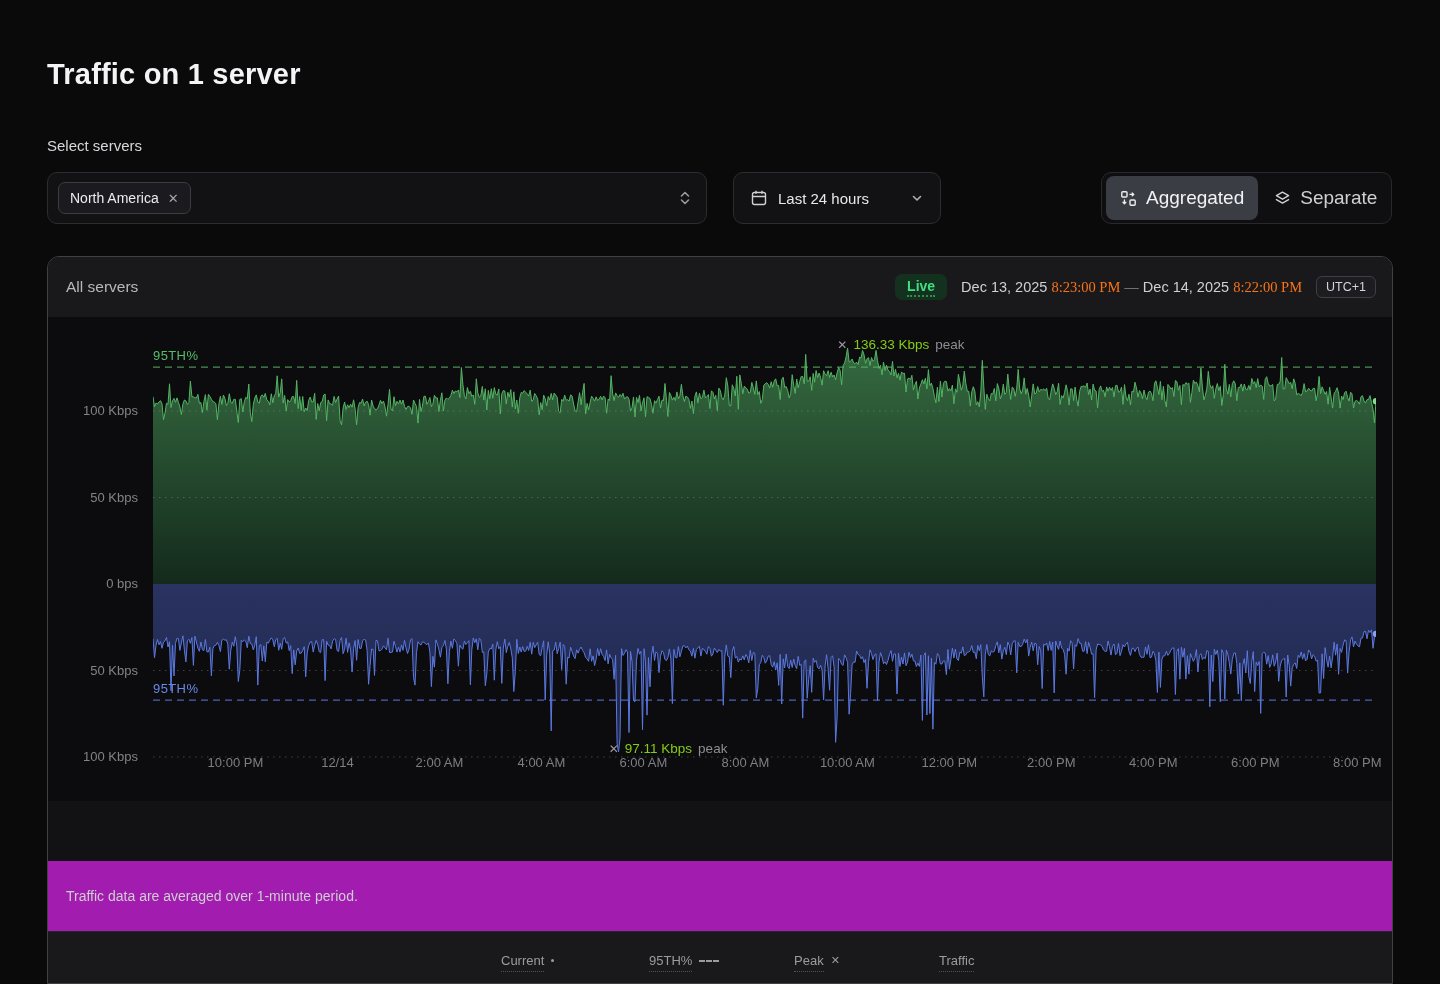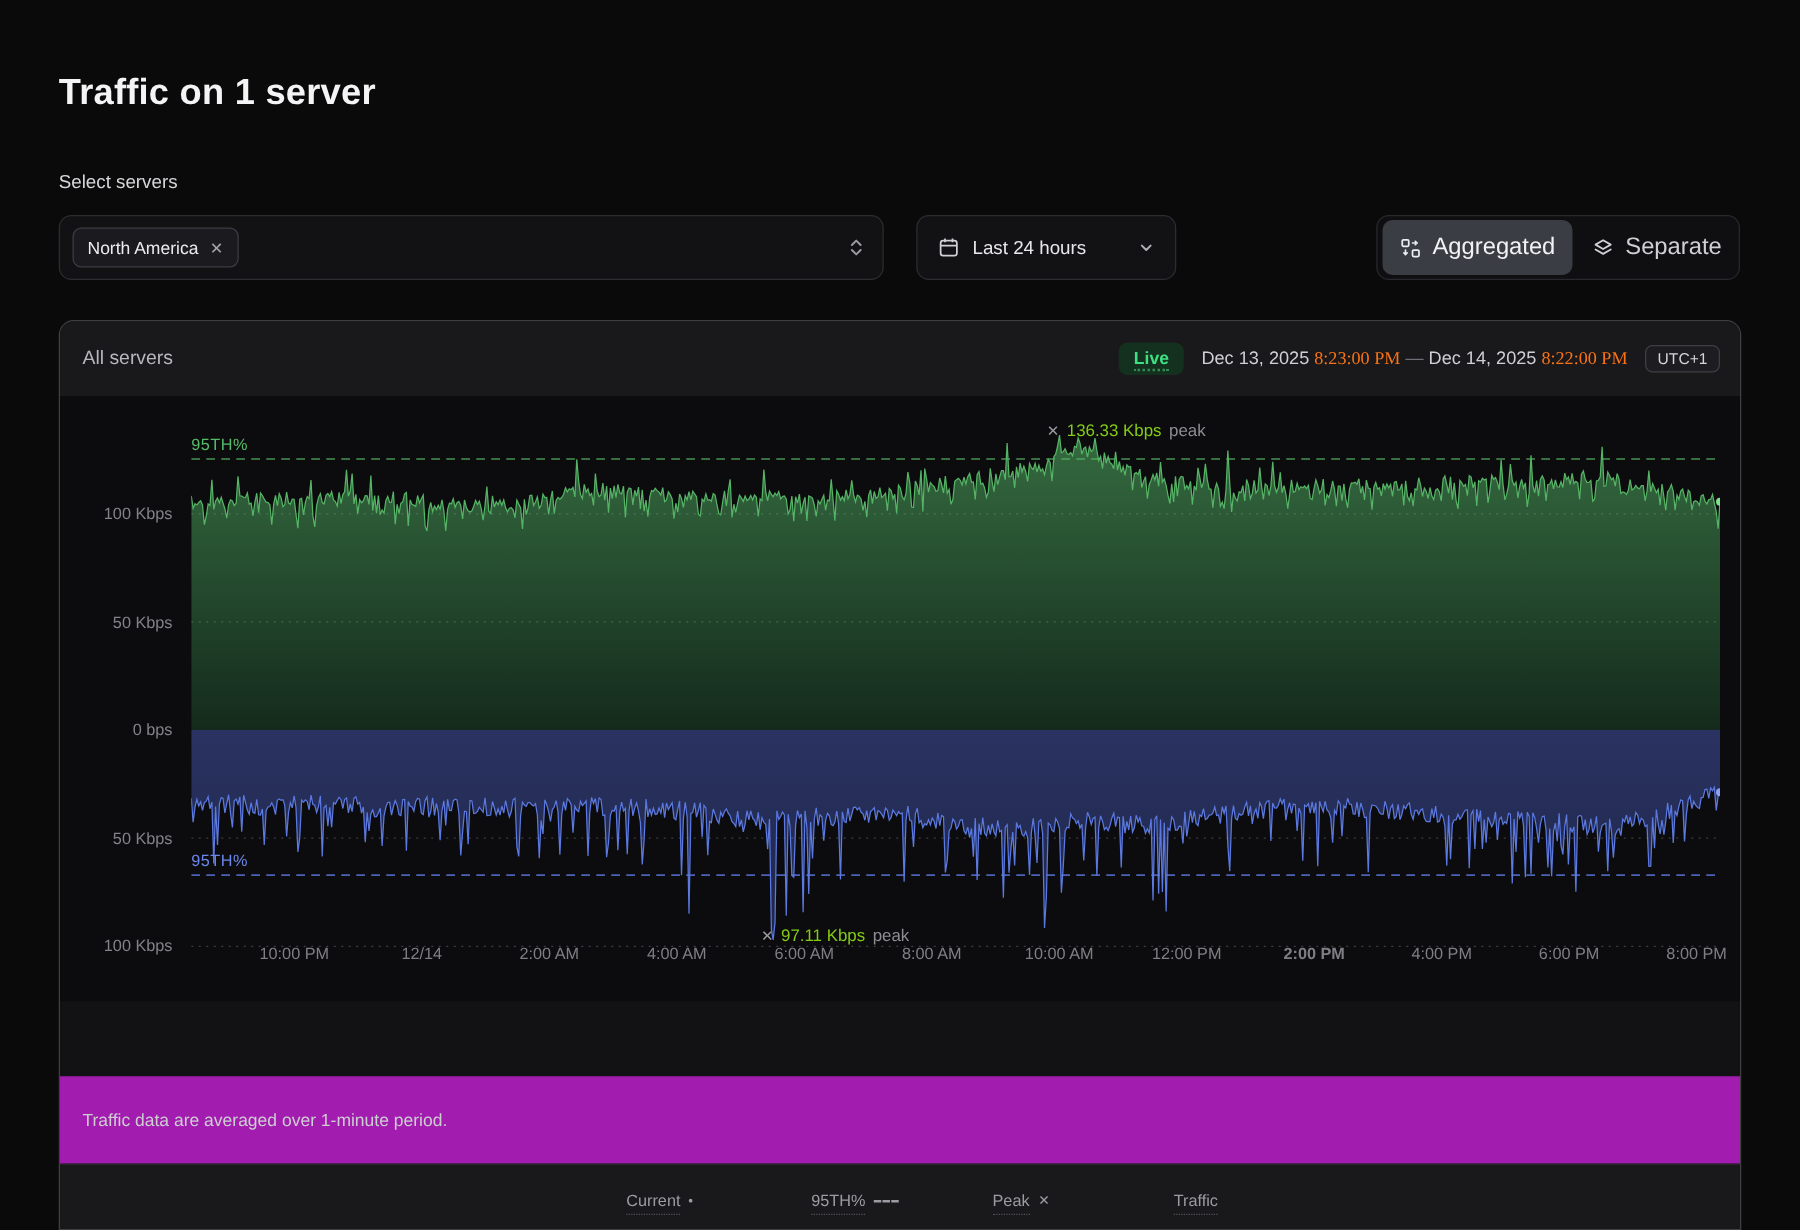--- a/index.html
+++ b/index.html
@@ -181,21 +181,21 @@
         <span class="s">peak</span>
       </div>
     <div class="xlab" style="left: 82.4399px;">10:00 PM</div>
         <div class="xlab" style="left: 184.427px;">12/14</div>
         <div class="xlab" style="left: 286.415px;">2:00 AM</div>
         <div class="xlab" style="left: 388.402px;">4:00 AM</div>
         <div class="xlab" style="left: 490.39px;">6:00 AM</div>
         <div class="xlab" style="left: 592.377px;">8:00 AM</div>
         <div class="xlab" style="left: 694.365px;">10:00 AM</div>
         <div class="xlab" style="left: 796.352px;">12:00 PM</div>
-        <div class="xlab" style="left: 898.34px; font-weight: bold;">2:00 PM</div>
+        <div class="xlab" style="left: 898.34px;">2:00 PM</div>
         <div class="xlab" style="left: 1000.33px;">4:00 PM</div>
         <div class="xlab" style="left: 1102.31px;">6:00 PM</div>
         <div class="xlab" style="left: 1204.3px;">8:00 PM</div>
       </div>
     <div id="note-row">
       <span>Traffic data are averaged over 1-minute period.</span>
     </div>
     <div id="stats-section">
       <div id="stats-grid">
         <div class="hrow"></div>

